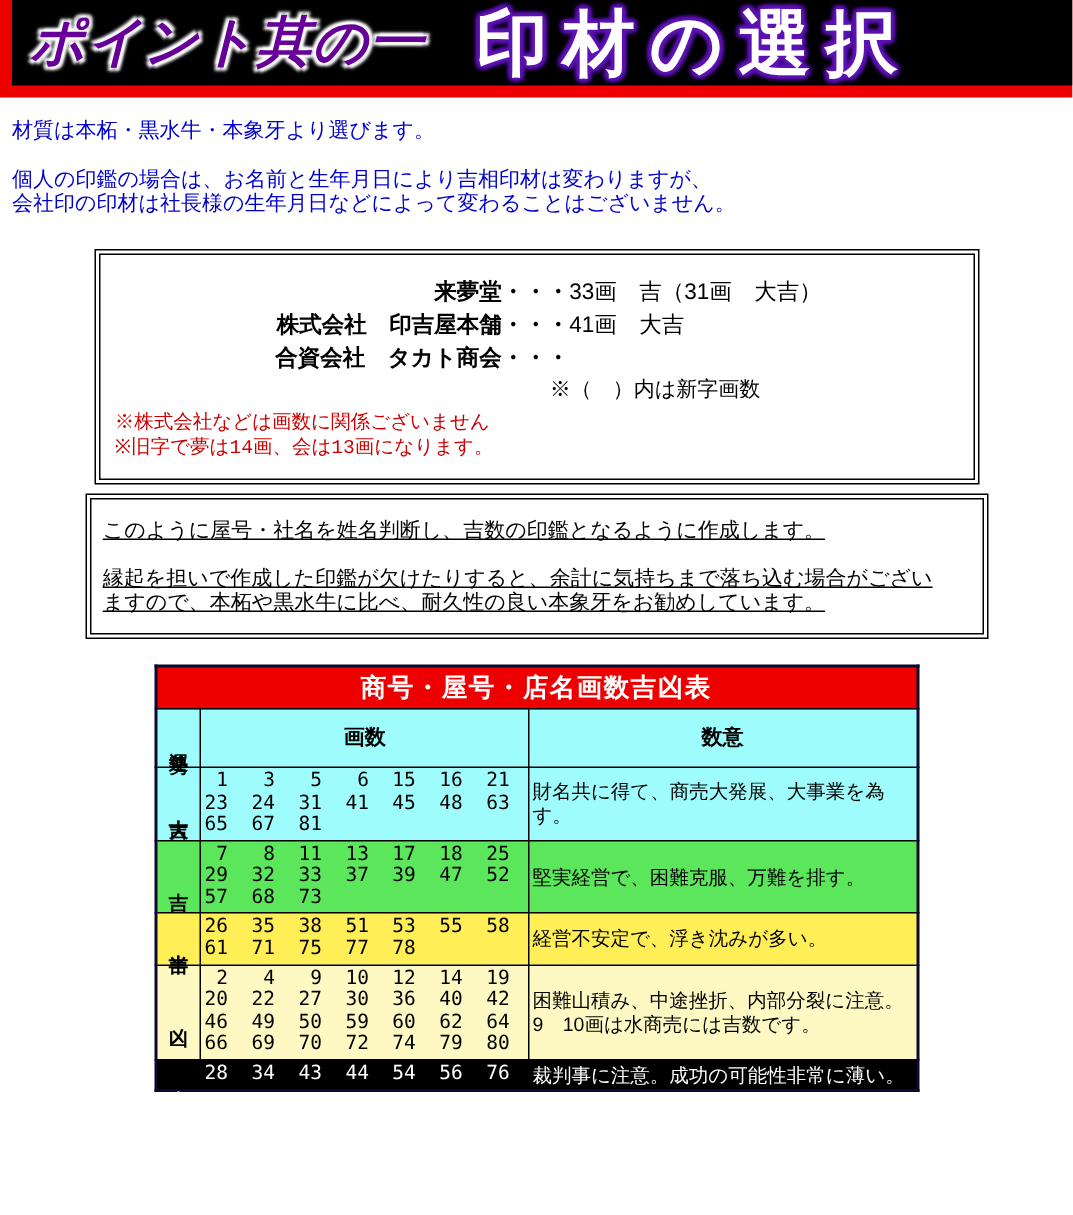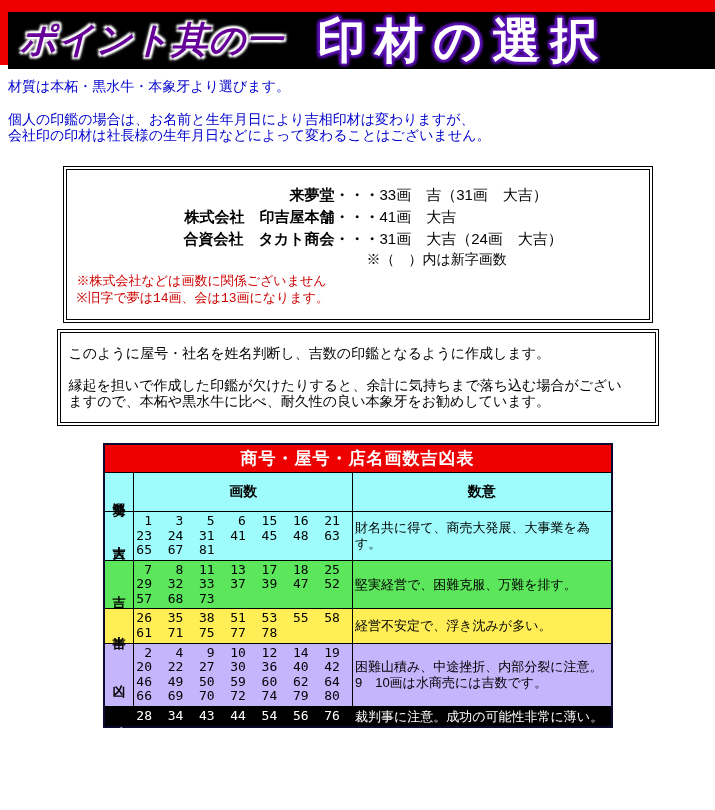--- a/index.html
+++ b/index.html
@@ -1,20 +1,20 @@
 <!DOCTYPE html>
 <html><head>
 <meta charset="utf-8">
 <style>
   html,body { margin:0; padding:0; background:#ffffff; }
   body { width:715px; font-family:"Liberation Sans", sans-serif; color:#000; }
 
   
   .banner { background:#ee0000; height:65px; position:relative; }
-  .banner-black { position:absolute; left:8px; top:12px; right:0; height:57px;
+  .banner-black { position:absolute; left:8px; top:0; right:0; height:57px;
                   background:#000000; display:flex; align-items:center; overflow:hidden;text-align:right; }
   .point-label { color:#660099; font-size:36px; font-weight:bold; font-style:italic;
                  margin-left:12px; letter-spacing:1px; white-space:nowrap;
                  text-shadow:-2px -2px 2px #fff, 2px -2px 2px #fff, -2px 2px 2px #fff,
                               2px 2px 2px #fff, 0 0 5px #fff; }
   .main-title { color:#ffffff; font-size:48px; font-weight:bold; letter-spacing:10px;
                 margin-left:34px; white-space:nowrap;
                 text-shadow:-2px 0 3px #5d13b5, 2px 0 3px #5d13b5, 0 -2px 3px #5d13b5,
                              0 2px 3px #5d13b5, -2px -2px 3px #5d13b5, 2px 2px 3px #5d13b5,
                              2px -2px 3px #5d13b5, -2px 2px 3px #5d13b5; }
@@ -30,21 +30,21 @@
   .example-row { display:flex; font-size:15px; line-height:22px; }
   .example-name { width:258px; text-align:right; font-weight:bold; white-space:pre; }
   .example-sep { font-weight:bold; }
   .example-result { white-space:pre; }
   .new-char-note { font-size:14px; margin:1px 0 5px 290px; }
   .red-notes { color:#cc0000; font-size:13px; line-height:1.25; 
                white-space:pre-line;font-family:Liberation Mono, monospace; }
 
   .description-box { width:578px; margin:12px auto 0 auto; padding:12px 8px 12px 8px;
                      font-size:14px; }
-  .description-box p { margin:0 0 15px 0; line-height:1.2; white-space:pre-line; }
+  .description-box p { margin:0 0 15px 0; line-height:1.2; white-space:pre-line;text-decoration:underline; }
   .description-box p:last-child { margin-bottom:0; }
 
   
   .fortune-table { width:510px; margin:20px auto 0 auto; border-collapse:collapse;
                    border:2px solid #0a0a2e; table-layout:fixed; }
   .fortune-table th, .fortune-table td { border:1px solid #000; padding:2px 2px; }
   .t-title { background:#ee0000; color:#ffffff; font-size:17px; font-weight:bold;
              text-align:center; height:21px; letter-spacing:1px; }
   .header-row { background:#9efcfc; }
   .header-row th { font-size:14px; font-weight:bold; text-align:center; height:34px; }
@@ -82,21 +82,20 @@
       <span class="example-result">33画　吉（31画　大吉）</span>
   </div>
   <div class="example-row">
     <span class="example-name">株式会社　印吉屋本舗</span>
       <span class="example-sep">・・・</span>
       <span class="example-result">41画　大吉</span>
   </div>
   <div class="example-row">
     <span class="example-name">合資会社　タカト商会</span>
       <span class="example-sep">・・・</span>
-      <span class="example-result">31画　大吉（24画　大吉）</span>
   </div>
   <div class="new-char-note">※（　）内は新字画数</div>
   <div class="red-notes">※株式会社などは画数に関係ございません
 ※旧字で夢は14画、会は13画になります。</div>
 </div>
 
 <div class="dbox description-box">
   <p>このように屋号・社名を姓名判断し、吉数の印鑑となるように作成します。</p>
   <p>縁起を担いで作成した印鑑が欠けたりすると、余計に気持ちまで落ち込む場合がござい
 ますので、本柘や黒水牛に比べ、耐久性の良い本象牙をお勧めしています。</p>
@@ -138,21 +137,21 @@
     <td class="meaning-cell">堅実経営で、困難克服、万難を排す。</td>
   </tr>
   <tr style="background:#ffee55;color:#000000">
     <td class="rank-td">
           <div class="rank-cell">半吉</div>
         </td>
     <td class="numbers-cell">26  35  38  51  53  55  58
 61  71  75  77  78</td>
     <td class="meaning-cell">経営不安定で、浮き沈みが多い。</td>
   </tr>
-  <tr style="background:#c4b5fd;color:#000000">
+  <tr style="background:#fef9c3;color:#000000">
     <td class="rank-td">
           <div class="rank-cell">凶</div>
         </td>
     <td class="numbers-cell"> 2   4   9  10  12  14  19
 20  22  27  30  36  40  42
 46  49  50  59  60  62  64
 66  69  70  72  74  79  80</td>
     <td class="meaning-cell">困難山積み、中途挫折、内部分裂に注意。
 9　10画は水商売には吉数です。</td>
   </tr>

